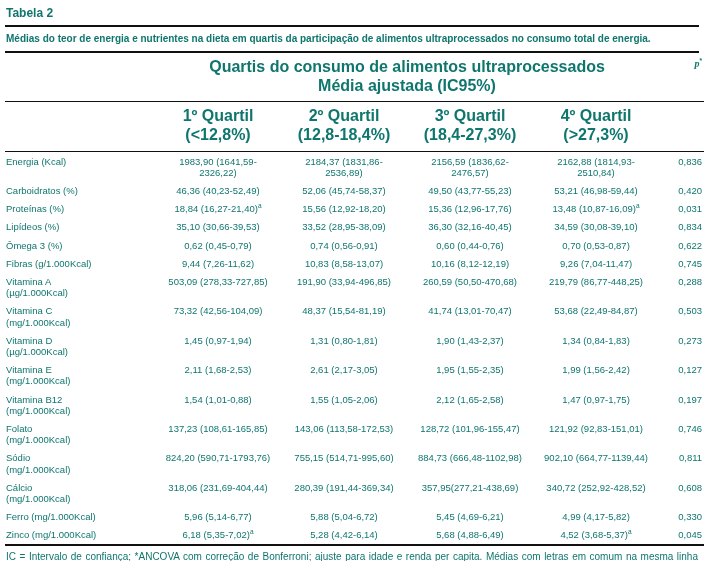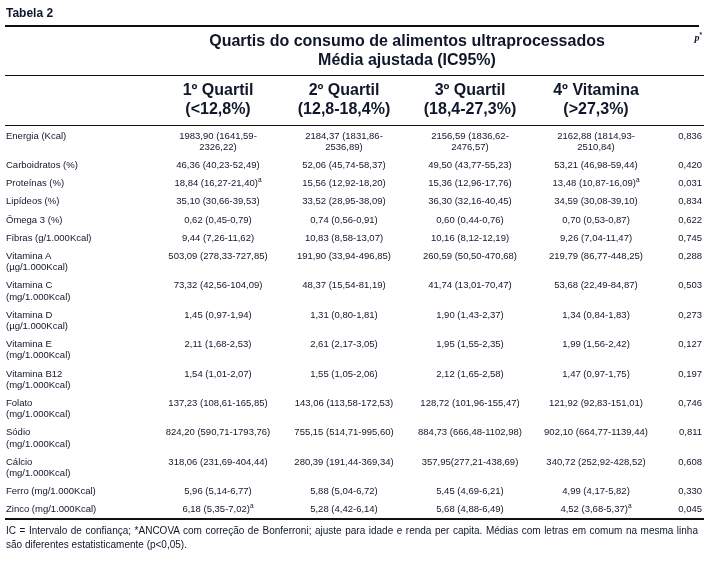--- a/index.html
+++ b/index.html
@@ -1,18 +1,18 @@
 <!DOCTYPE html>
 <html><head>
 <meta charset="utf-8">
 <style>
   html,body{margin:0;padding:0;background:#ffffff;}
   .page{
     width:704px;height:561px;box-sizing:border-box;
-    background:#ffffff;color:#0f172a;
+    background:#ffffff;color:#0f766e;
     font-family:"Liberation Sans","DejaVu Sans",sans-serif;
     padding:3px 5px 0 5px;overflow:hidden;
   }
   .title{
     font-size:12px;font-weight:bold;padding:3px 1px 5px 1px;
     border-bottom:2.5px solid #101010;
   }
   .subtitle{
     font-size:10px;font-weight:bold;padding:6px 1px 7px 1px;
     border-bottom:2px solid #101010;
@@ -40,20 +40,21 @@
   .footnote{
     font-size:10px;line-height:1.4;text-align:justify;
     padding:4px 1px 0 1px;white-space:pre-line;
   }
 </style>
 </head>
 <body>
 
 <div class="page">
   <div class="title">Tabela 2</div>
+  <div class="subtitle">Médias do teor de energia e nutrientes na dieta em quartis da participação de alimentos ultraprocessados no consumo total de energia.</div>
 
   <table>
     <colgroup>
       <col class="c-label">
         <col class="c-q">
         <col class="c-q">
         <col class="c-q">
         <col class="c-q">
         <col class="c-p">
     </colgroup>
@@ -74,21 +75,21 @@
         </th>
         <th class="q-h">
           <div>2º Quartil</div>
           <div>(12,8-18,4%)</div>
         </th>
         <th class="q-h">
           <div>3º Quartil</div>
           <div>(18,4-27,3%)</div>
         </th>
         <th class="q-h">
-          <div>4º Vitamina</div>
+          <div>4º Quartil</div>
           <div>(&gt;27,3%)</div>
         </th>
         <th class="p-h"></th>
       </tr>
     </thead>
     <tbody>
         <tr>
           <td class="lbl">Energia (Kcal)</td>
           <td class="val">1983,90 (1641,59-
 2326,22)</td>
@@ -172,21 +173,21 @@
 (mg/1.000Kcal)</td>
           <td class="val">2,11 (1,68-2,53)</td>
           <td class="val">2,61 (2,17-3,05)</td>
           <td class="val">1,95 (1,55-2,35)</td>
           <td class="val">1,99 (1,56-2,42)</td>
           <td class="pv">0,127</td>
         </tr>
         <tr>
           <td class="lbl">Vitamina B12
 (mg/1.000Kcal)</td>
-          <td class="val">1,54 (1,01-2,07)</td>
+          <td class="val">1,54 (1,01-0,88)</td>
           <td class="val">1,55 (1,05-2,06)</td>
           <td class="val">2,12 (1,65-2,58)</td>
           <td class="val">1,47 (0,97-1,75)</td>
           <td class="pv">0,197</td>
         </tr>
         <tr>
           <td class="lbl">Folato
 (mg/1.000Kcal)</td>
           <td class="val">137,23 (108,61-165,85)</td>
           <td class="val">143,06 (113,58-172,53)</td>

